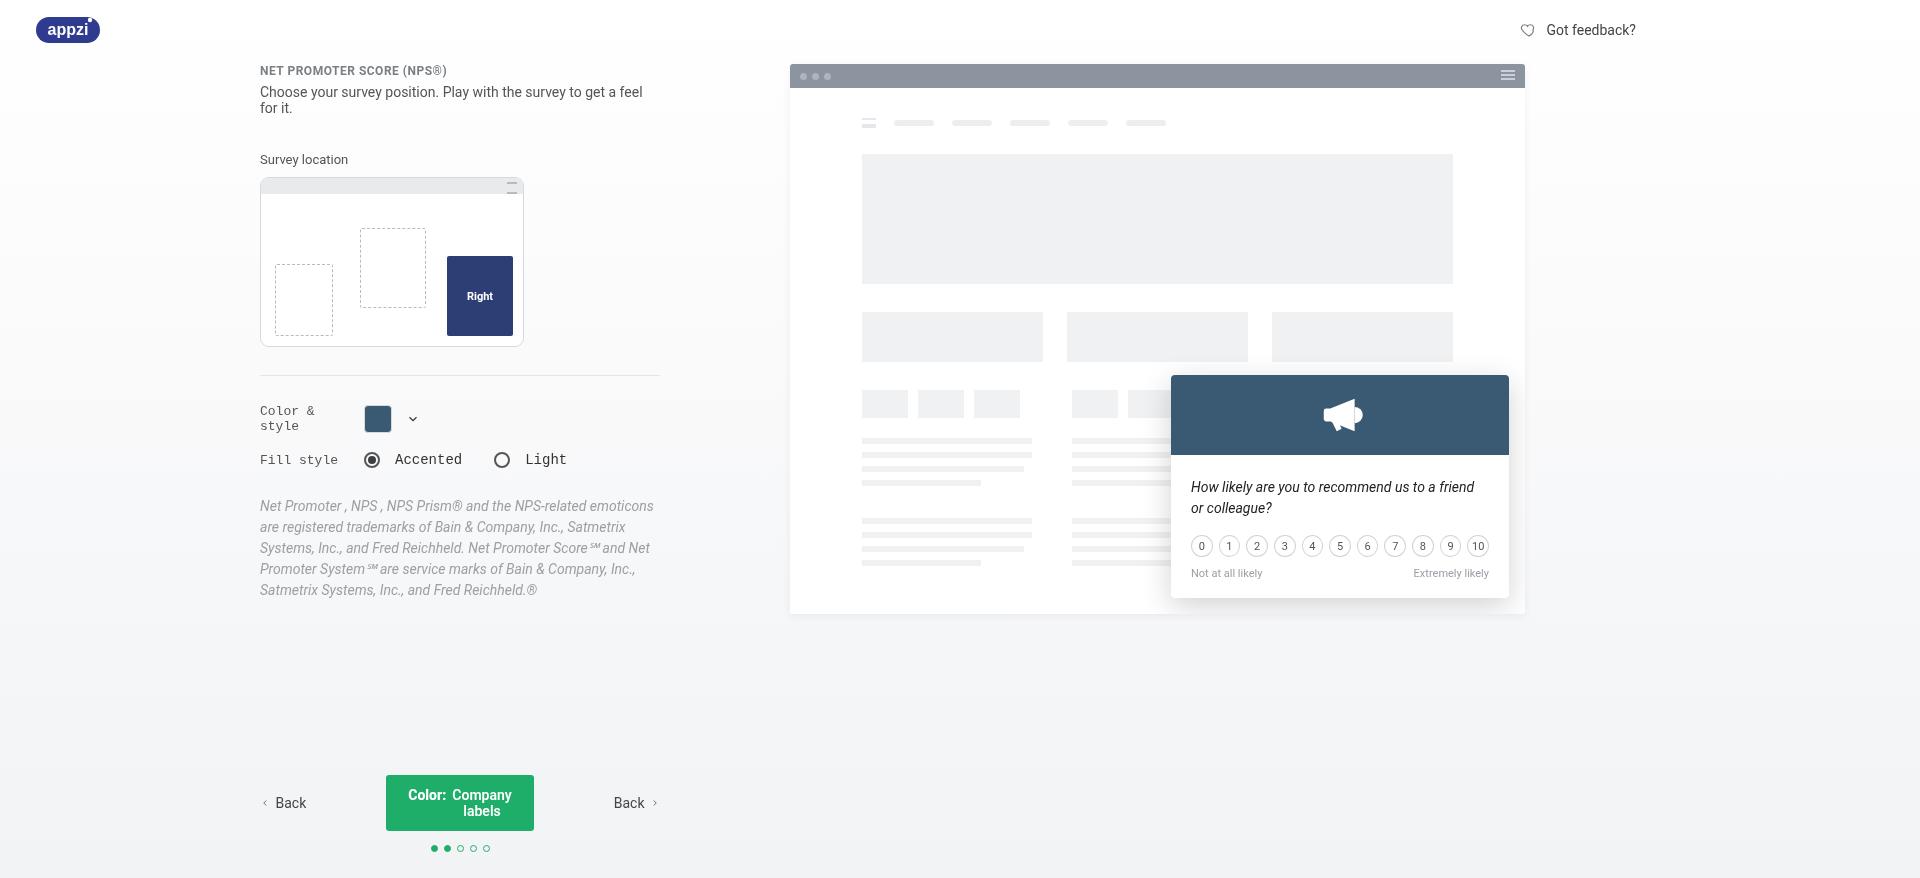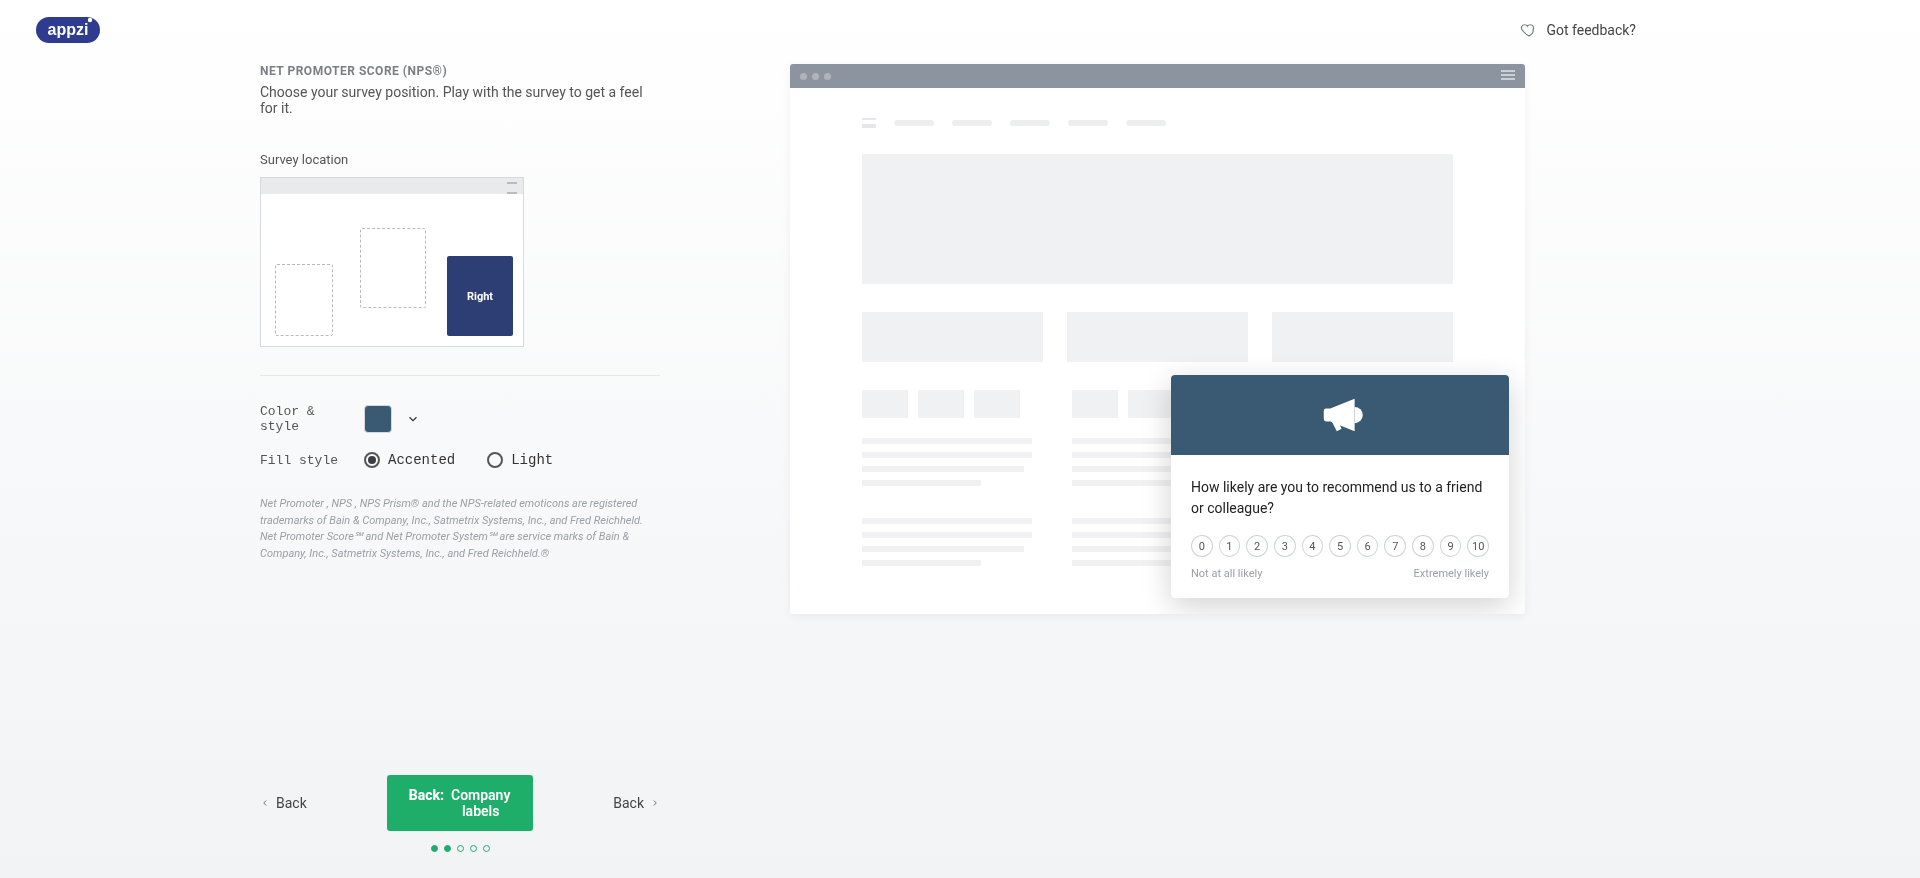--- a/index.html
+++ b/index.html
@@ -17,42 +17,42 @@
   .main { position: absolute; top: 64px; left: 0; right: 0; bottom: 0; display: flex; padding: 0 160px 0 260px; gap: 130px; }
   .left { width: 400px; flex: none; }
   .right { flex: 1; }
 
   
   .kicker { font-size: 12px; letter-spacing: .5px; font-weight: 700; color: #7a7f85; margin-bottom: 6px; }
   .h1 { font-size: 30px; font-weight: 600; color: #111; margin-bottom: 8px; }
   .sub { font-size: 14px; color: #555; margin-bottom: 36px; }
   .label { font-size: 13px; color: #555; margin-bottom: 10px; }
 
-  .loc-card { width: 264px; border: 1px solid #d6d9dd; border-radius: 0; background: #fff; overflow: hidden; }
+  .loc-card { width: 264px; border: 1px solid #d6d9dd; border-radius: 9px; background: #fff; overflow: hidden; }
   .loc-topbar { height: 16px; background: #e8eaec; position: relative; }
   .loc-topbar::after { content:""; position:absolute; right:6px; top:4px; width:10px; height:8px; border-top:2px solid #b8bcc1; border-bottom:2px solid #b8bcc1; }
   .loc-body { height: 152px; position: relative; padding: 10px; }
   .loc-opt { position: absolute; border: 1px dashed #b7bbc0; background: transparent; border-radius: 2px; cursor: pointer; display:flex; align-items:center; justify-content:center; font-size:11px; font-weight:700; color:#fff; }
   .loc-left   { left: 14px;  bottom: 10px; width: 58px; height: 72px; }
   .loc-center { left: 99px;  bottom: 38px; width: 66px; height: 80px; }
   .loc-right  { right: 10px; bottom: 10px; width: 66px; height: 80px; background:#2c3e73; border: none; }
 
   .divider { height: 1px; background: #e3e6e9; width: 400px; margin: 28px 0; }
 
   .row { display: flex; align-items: center; gap: 14px; margin-bottom: 18px; font-family: Liberation Mono, monospace; }
   .row .rlabel { font-size: 13px; color: #555; width: 90px; }
   .color-swatch { width: 28px; height: 28px; border-radius: 4px; background: #3a5a74; border: 1px solid #d6d9dd; cursor: pointer; }
   .chevron { width: 14px; height: 14px; display:inline-flex; align-items:center; justify-content:center; cursor:pointer; }
   .chevron svg { display:block; }
 
-  .radio { display: inline-flex; align-items: center; gap: 8px; font-size: 14px; color: #333; cursor: pointer; margin-right: 18px; }
+  .radio { display: inline-flex; align-items: center; gap: 15px; font-size: 14px; color: #333; cursor: pointer; margin-right: 18px; }
   .radio .dot { width: 16px; height: 16px; border-radius: 50%; border: 2px solid #555; display:inline-flex; align-items:center; justify-content:center; }
   .radio.sel .dot::after { content:""; width:8px; height:8px; border-radius:50%; background:#3b3f44; }
 
-  .trademark { font-size: 11px; color: #9aa0a6; font-style: italic; line-height: 1.5; margin-top: 28px; width: 400px; }
+  .trademark { font-size: 14px; color: #9aa0a6; font-style: italic; line-height: 1.5; margin-top: 28px; width: 400px; }
 
   
   .wiznav { position: absolute; left: 260px; bottom: 26px; width: 400px; text-align: center; }
   .wiznav-row { display:flex; align-items:center; justify-content:center; gap: 80px; }
   .back, .next-plain { display:inline-flex; align-items:center; gap:6px; font-size:14px; color:#444; cursor:pointer; }
   .primary { background:#1fae6a; color:#fff; font-size:14px; font-weight:600; padding: 12px 22px; border-radius: 3px; cursor:pointer; display:inline-flex; gap:6px; }
   .primary .muted { font-weight:800; }
   .dots { margin-top: 14px; display:flex; gap:6px; justify-content:center; }
   .dot { width:7px; height:7px; border-radius:50%; border:1px solid #1fae6a; }
   .dot.fill { background:#1fae6a; }
@@ -74,21 +74,21 @@
   .thumbs { display:flex; gap:10px; margin-bottom: 20px; }
   .thumbs .t { height:28px; background:#eff1f2; }
   .lines { flex:1; }
   .lines div { height:6px; background:#eff1f2; margin-bottom:8px; }
 
   
   .survey { position:absolute; right: 16px; bottom: 16px; width: 338px; background:#fff; border-radius: 4px; box-shadow: 0 8px 30px rgba(0,0,0,.18); overflow:hidden; }
   .s-head { height: 80px; background:#3a5a74; display:flex; align-items:center; justify-content:center; }
   .s-head svg { display:block; }
   .s-body { padding: 22px 20px 18px; }
-  .s-q { font-size: 14px; color:#222; line-height:1.5; margin-bottom:16px; }
+  .s-q { font-size: 14px; color:#222; line-height:1.5; margin-bottom:16px;font-style:italic; }
   .s-scale { display:flex; gap:6px; margin-bottom:10px; }
   .s-scale .n { width:22px; height:22px; border:1px solid #cfd3d8; border-radius:50%; font-size:11px; color:#555; display:flex; align-items:center; justify-content:center; cursor:pointer; }
   .s-lbls { display:flex; justify-content:space-between; font-size:11px; color:#9aa0a6; }
 
   
   .arrow { width:10px; height:10px; }
 </style>
 </head>
 <body>
 
@@ -284,21 +284,21 @@
     <div class="wiznav-row">
       <span class="back">
         <span>
           <svg class="arrow" viewBox="0 0 24 24" fill="none" stroke="#555" stroke-width="2">
               <polyline points="15 18 9 12 15 6"></polyline>
             </svg>
         </span>
         <span>Back</span>
       </span>
       <span class="primary">
-        <span class="muted">Back:</span>
+        <span class="muted">Color:</span>
         <span>Company labels</span>
       </span>
       <span class="next-plain">
         <span>Back</span>
         <span>
           <svg class="arrow" viewBox="0 0 24 24" fill="none" stroke="#555" stroke-width="2">
               <polyline points="9 18 15 12 9 6"></polyline>
             </svg>
         </span>
       </span>

